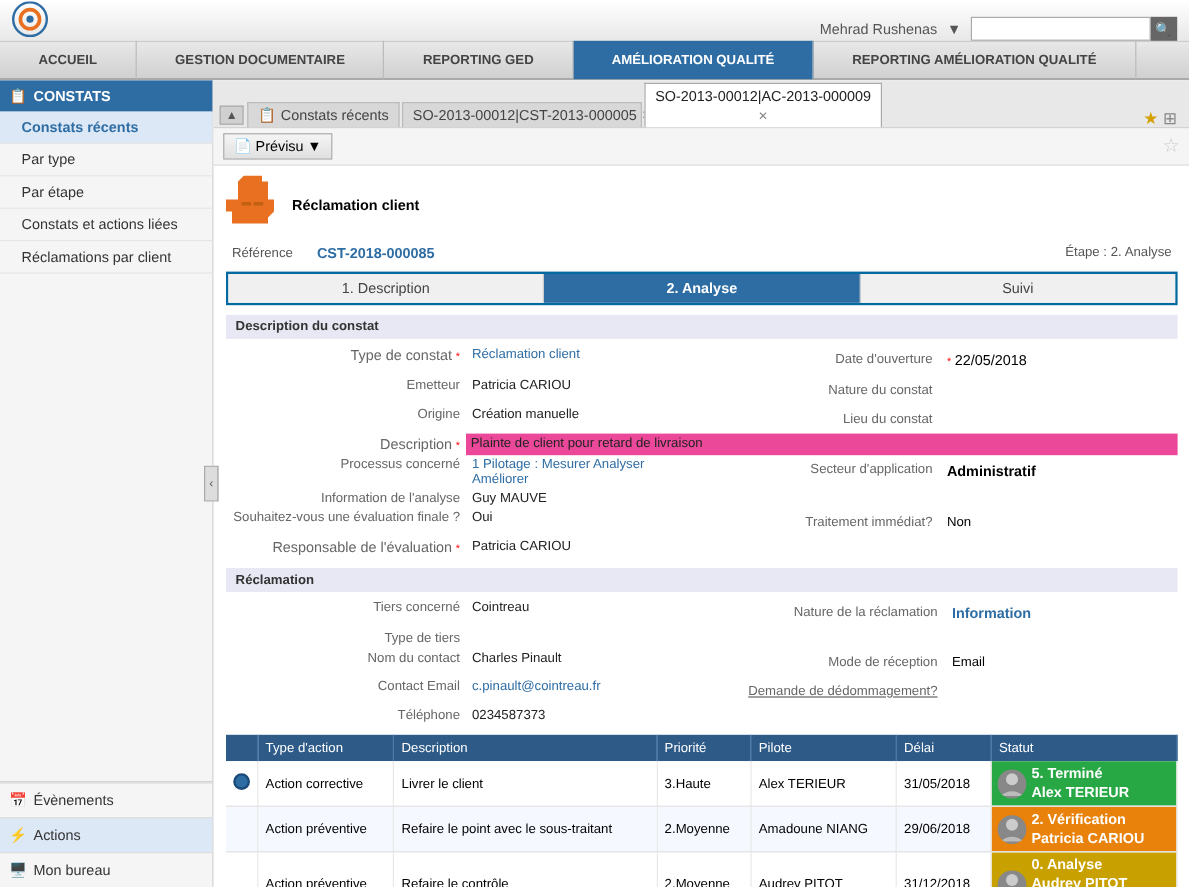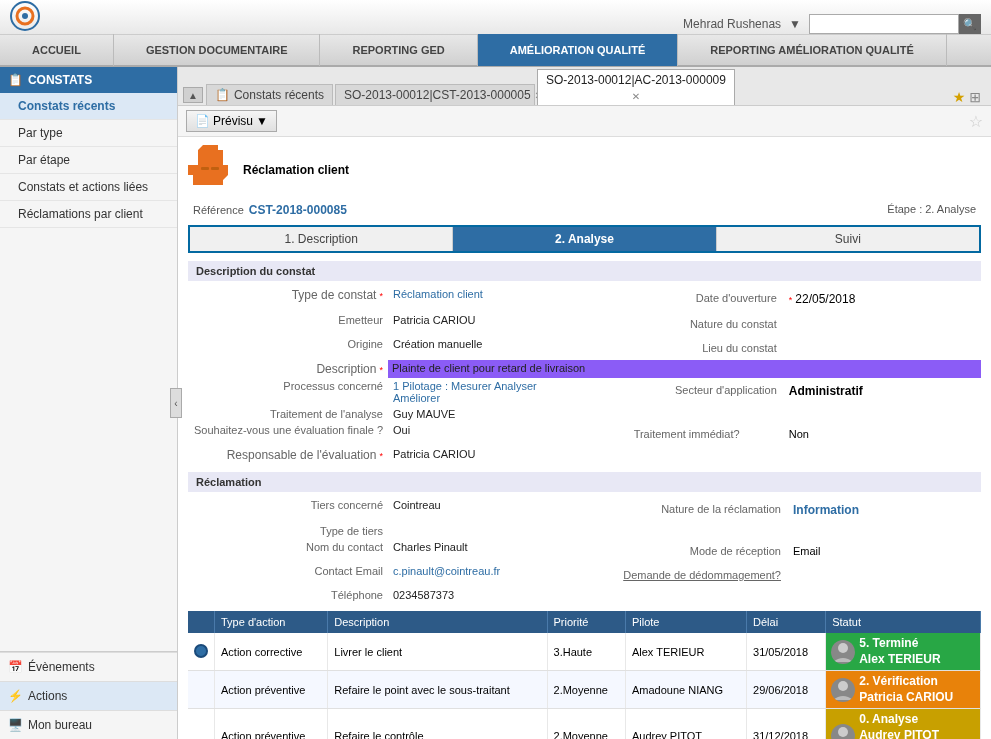--- a/index.html
+++ b/index.html
@@ -198,21 +198,21 @@
       margin-bottom: 8px;
     }
 
     
     .reference-row {
       display: flex;
       justify-content: space-between;
       margin-bottom: 8px;
       padding: 0 5px;
     }
-    .reference-left { display: flex; align-items: center; gap: 5px; }
+    .reference-left { display: flex; align-items: center; gap: 20px; }
     .ref-label { color: #555; font-size: 11px; }
     .ref-value { color: #2e6da4; font-size: 12px; font-weight: bold; }
     .etape-right { font-size: 11px; color: #555; }
 
     
     .sub-tabs {
       display: flex;
       margin-bottom: 8px;
       border: 2px solid #0369a1;
     }
@@ -239,21 +239,21 @@
       margin-bottom: 5px;
     }
 
     
     .form-table { width: 100%; border-collapse: collapse; margin-bottom: 8px; }
     .form-table td { padding: 2px 5px; font-size: 11px; vertical-align: top; }
     .form-label { text-align: right; color: #666; width: 200px; white-space: nowrap; }
     .form-value { color: #222; }
     .form-value.blue { color: #2e6da4; }
     .form-value.highlight {
-      background: #8b5cf6;
+      background: #ec4899;
       padding: 2px 4px;
     }
     .form-required { color: red; font-size: 9px; }
 
     
     .actions-table { width: 100%; border-collapse: collapse; margin-top: 8px; }
     .actions-table th {
       background: #2d5a87;
       color: white;
       padding: 5px 6px;
@@ -478,32 +478,32 @@
                 <td style="text-align:right; width:50%; color:#666; font-size:11px;">Secteur d'application</td>
                 <td>
                   <strong>Administratif</strong>
                 </td>
               </tr>
             </tbody>
                 </table>
           </td>
         </tr>
         <tr>
-          <td class="form-label">Traitement de l'analyse</td>
+          <td class="form-label">Information de l'analyse</td>
           <td class="form-value">Guy MAUVE</td>
           <td></td>
         </tr>
         <tr>
           <td class="form-label">Souhaitez-vous une évaluation finale ?</td>
           <td class="form-value">Oui</td>
           <td>
             <table width="100%">
               <tbody>
                     <tr>
-                <td style="text-align:center; width:50%; color:#666; font-size:11px;">Traitement immédiat?</td>
+                <td style="text-align:right; width:50%; color:#666; font-size:11px;">Traitement immédiat?</td>
                 <td>Non</td>
               </tr>
             </tbody>
                 </table>
           </td>
         </tr>
         <tr>
           <td class="form-label">
             <span>Responsable de l'évaluation</span>
             <span class="form-required">*</span>

